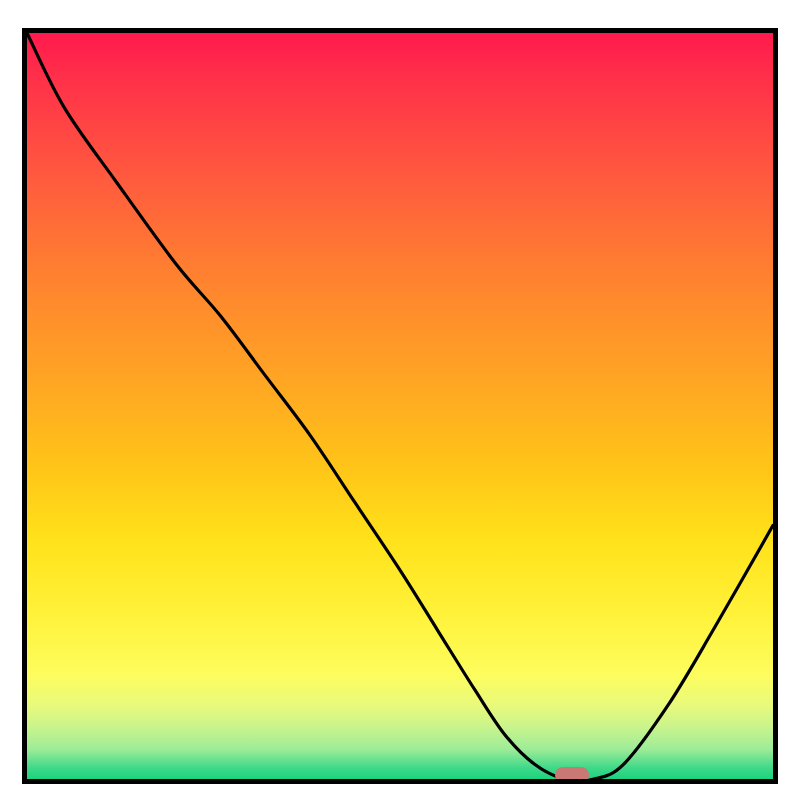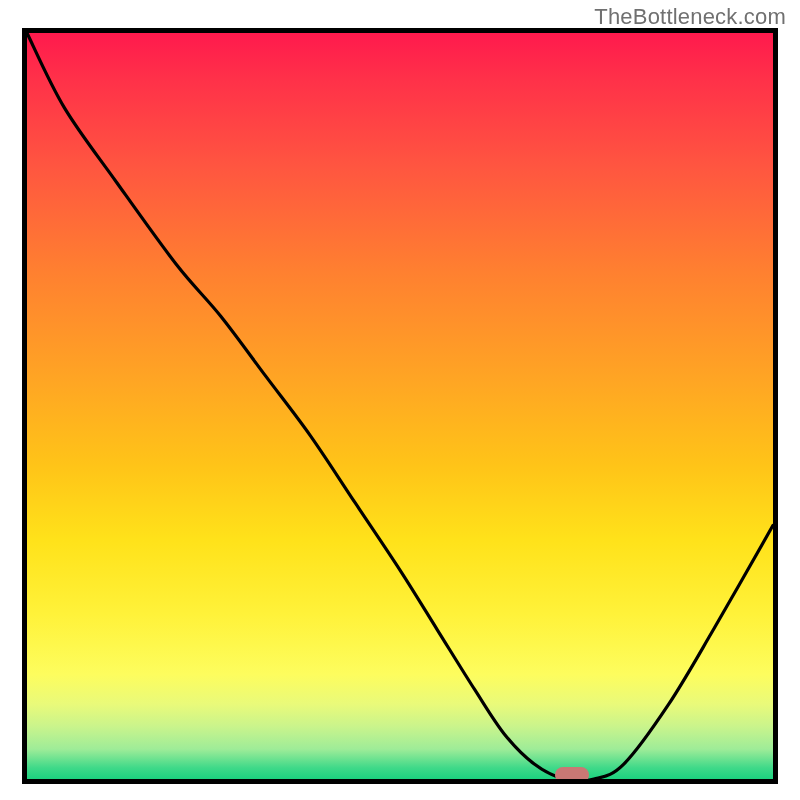--- a/index.html
+++ b/index.html
@@ -74,21 +74,20 @@
     border-radius: 8px;
     background: #c97874;
     transform: translate(-50%, -50%);
   }
 </style>
 </head>
 <body>
 
 <div class="container">
 
-  <div class="watermark">TheBottleneck.com</div>
 
   <div class="plot-frame">
     <div class="gradient-bg"></div>
 
     <svg class="curve-svg" viewBox="0 0 746 746" preserveAspectRatio="none">
       <path id="curve-path" fill="none" stroke="#000000" stroke-width="3.2" stroke-linecap="round" stroke-linejoin="round" d="M 0 0 C 6.216666666666668 12.43333333333333 22.380000000000003 49.73333333333332 37.300000000000004 74.59999999999998 C 52.220000000000006 99.46666666666664 70.86999999999999 123.08999999999995 89.52 149.19999999999996 C 108.17 175.30999999999997 131.79333333333335 208.88000000000005 149.20000000000002 231.26000000000005 C 166.60666666666668 253.64000000000004 179.04000000000002 264.83000000000004 193.96 283.48 C 208.88 302.13 223.8 323.26666666666665 238.72 343.15999999999997 C 253.64 363.0533333333333 268.56 381.7033333333334 283.48 402.84000000000003 C 298.40000000000003 423.9766666666667 313.32 447.6 328.24 469.98 C 343.16 492.36 359.3233333333333 515.9833333333333 373 537.12 C 386.6766666666667 558.2566666666667 397.8666666666667 576.9066666666668 410.3 596.8000000000001 C 422.73333333333335 616.6933333333334 436.40999999999997 639.0733333333334 447.59999999999997 656.48 C 458.78999999999996 673.8866666666667 467.49333333333334 688.8066666666666 477.44 701.24 C 487.38666666666666 713.6733333333334 497.33333333333337 723.62 507.28000000000003 731.08 C 517.2266666666667 738.5400000000001 527.1733333333333 743.5133333333333 537.12 746 C 547.0666666666667 748.4866666666667 557.0133333333333 748.4866666666667 566.96 746 C 576.9066666666668 743.5133333333333 584.3666666666668 743.5133333333333 596.8000000000001 731.08 C 609.2333333333333 718.6466666666668 626.64 693.78 641.56 671.4 C 656.4799999999999 649.02 668.9133333333334 626.6400000000001 686.32 596.8000000000001 C 703.7266666666667 566.96 736.0533333333333 509.76666666666665 746 492.35999999999996"></path>
     </svg>
 
     <div id="marker" class="marker" style="left: 544.58px; top: 742px; background: rgb(201, 120, 116);"></div>
   </div>

